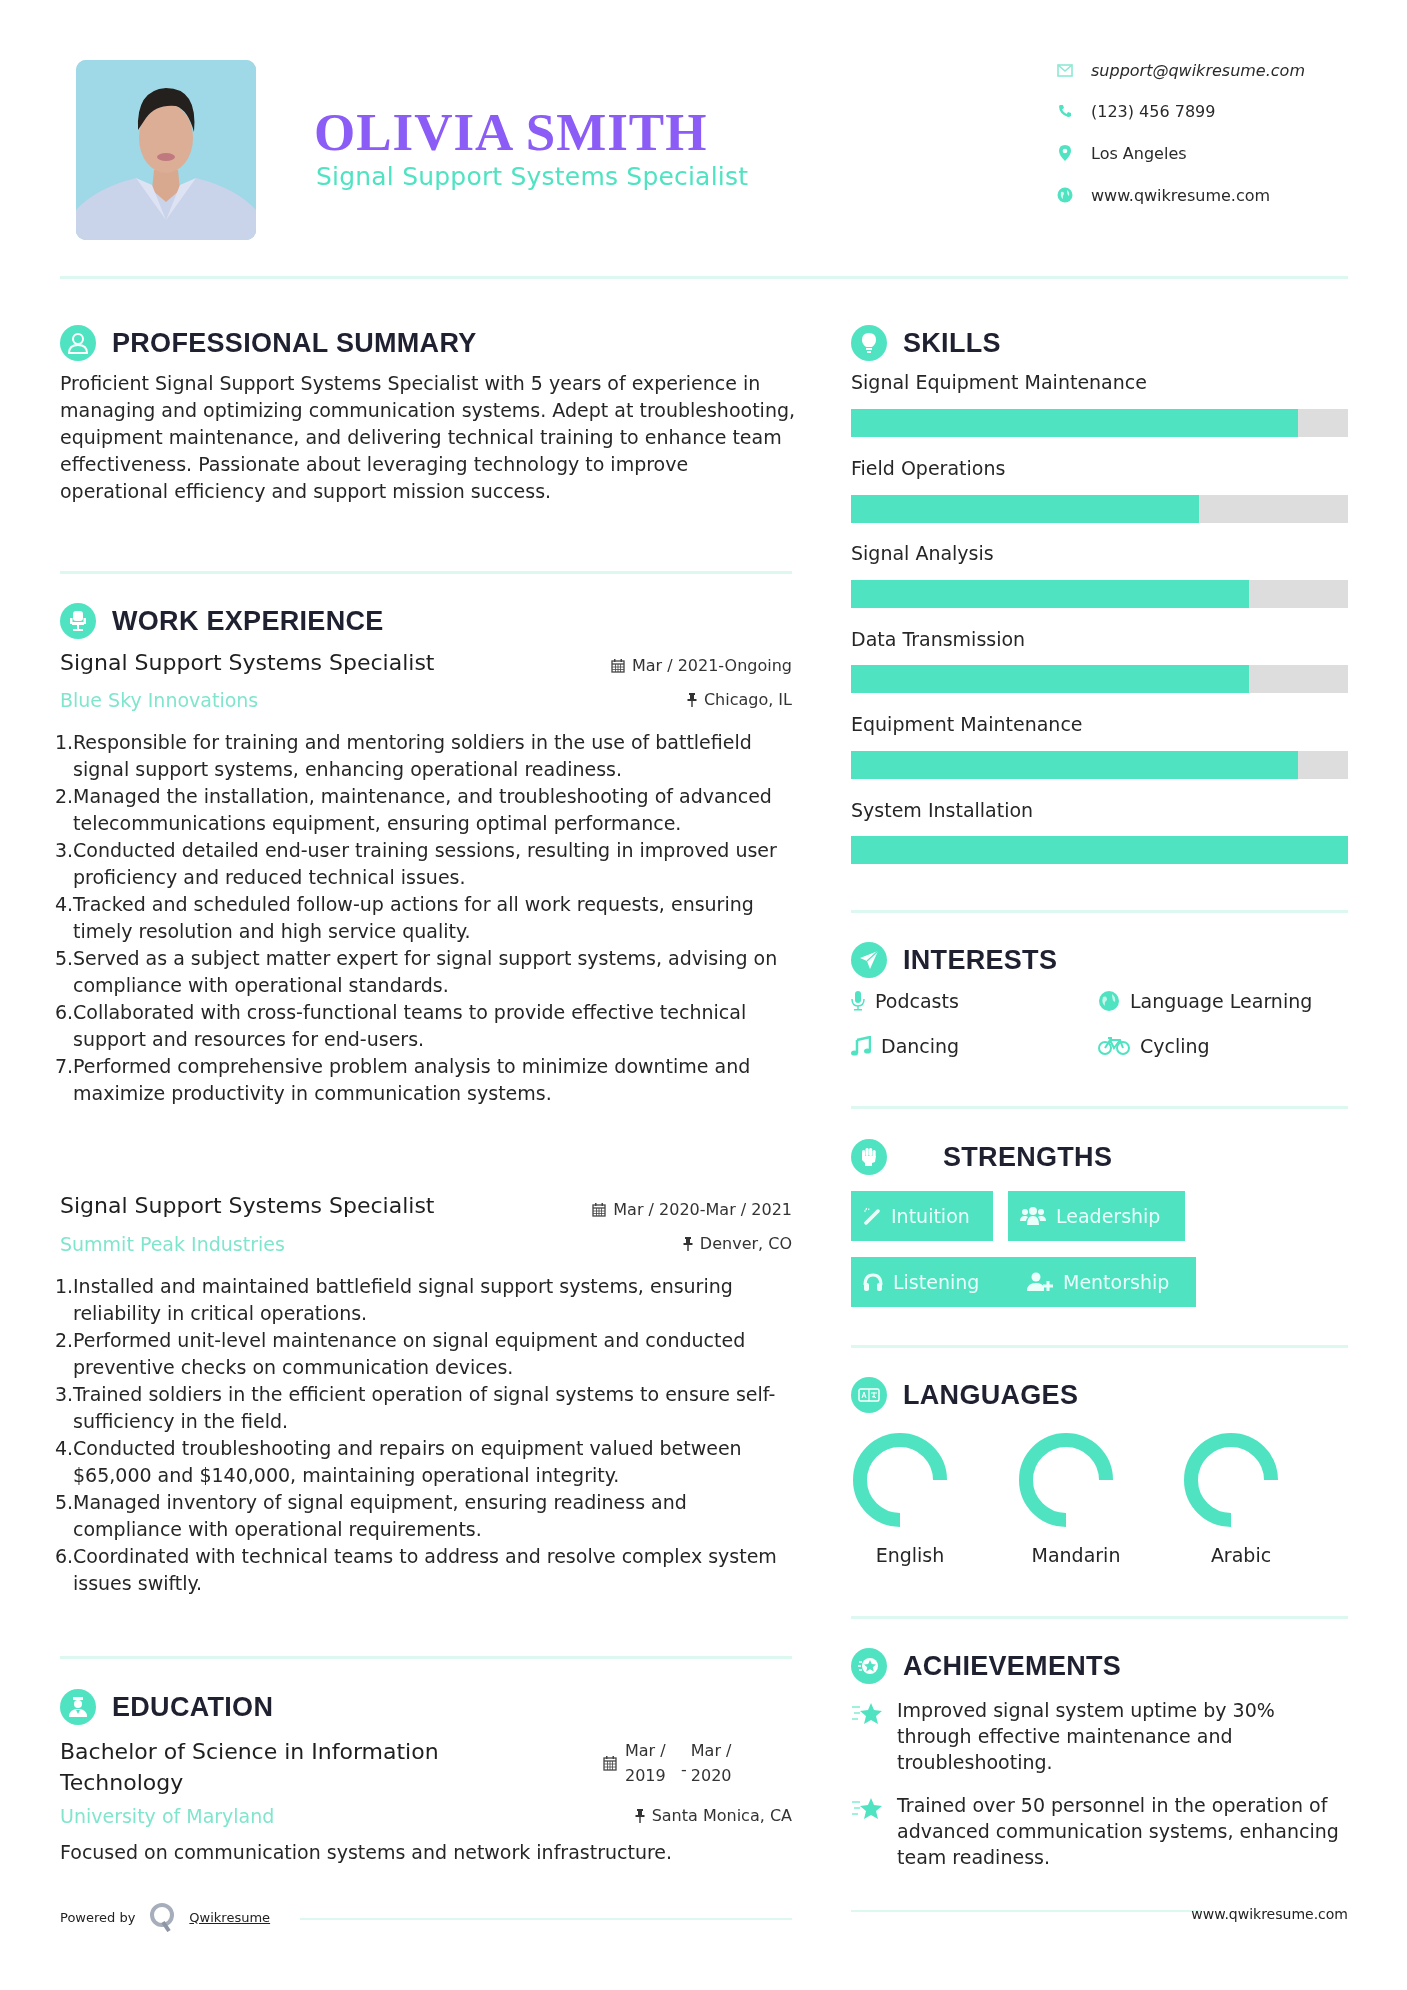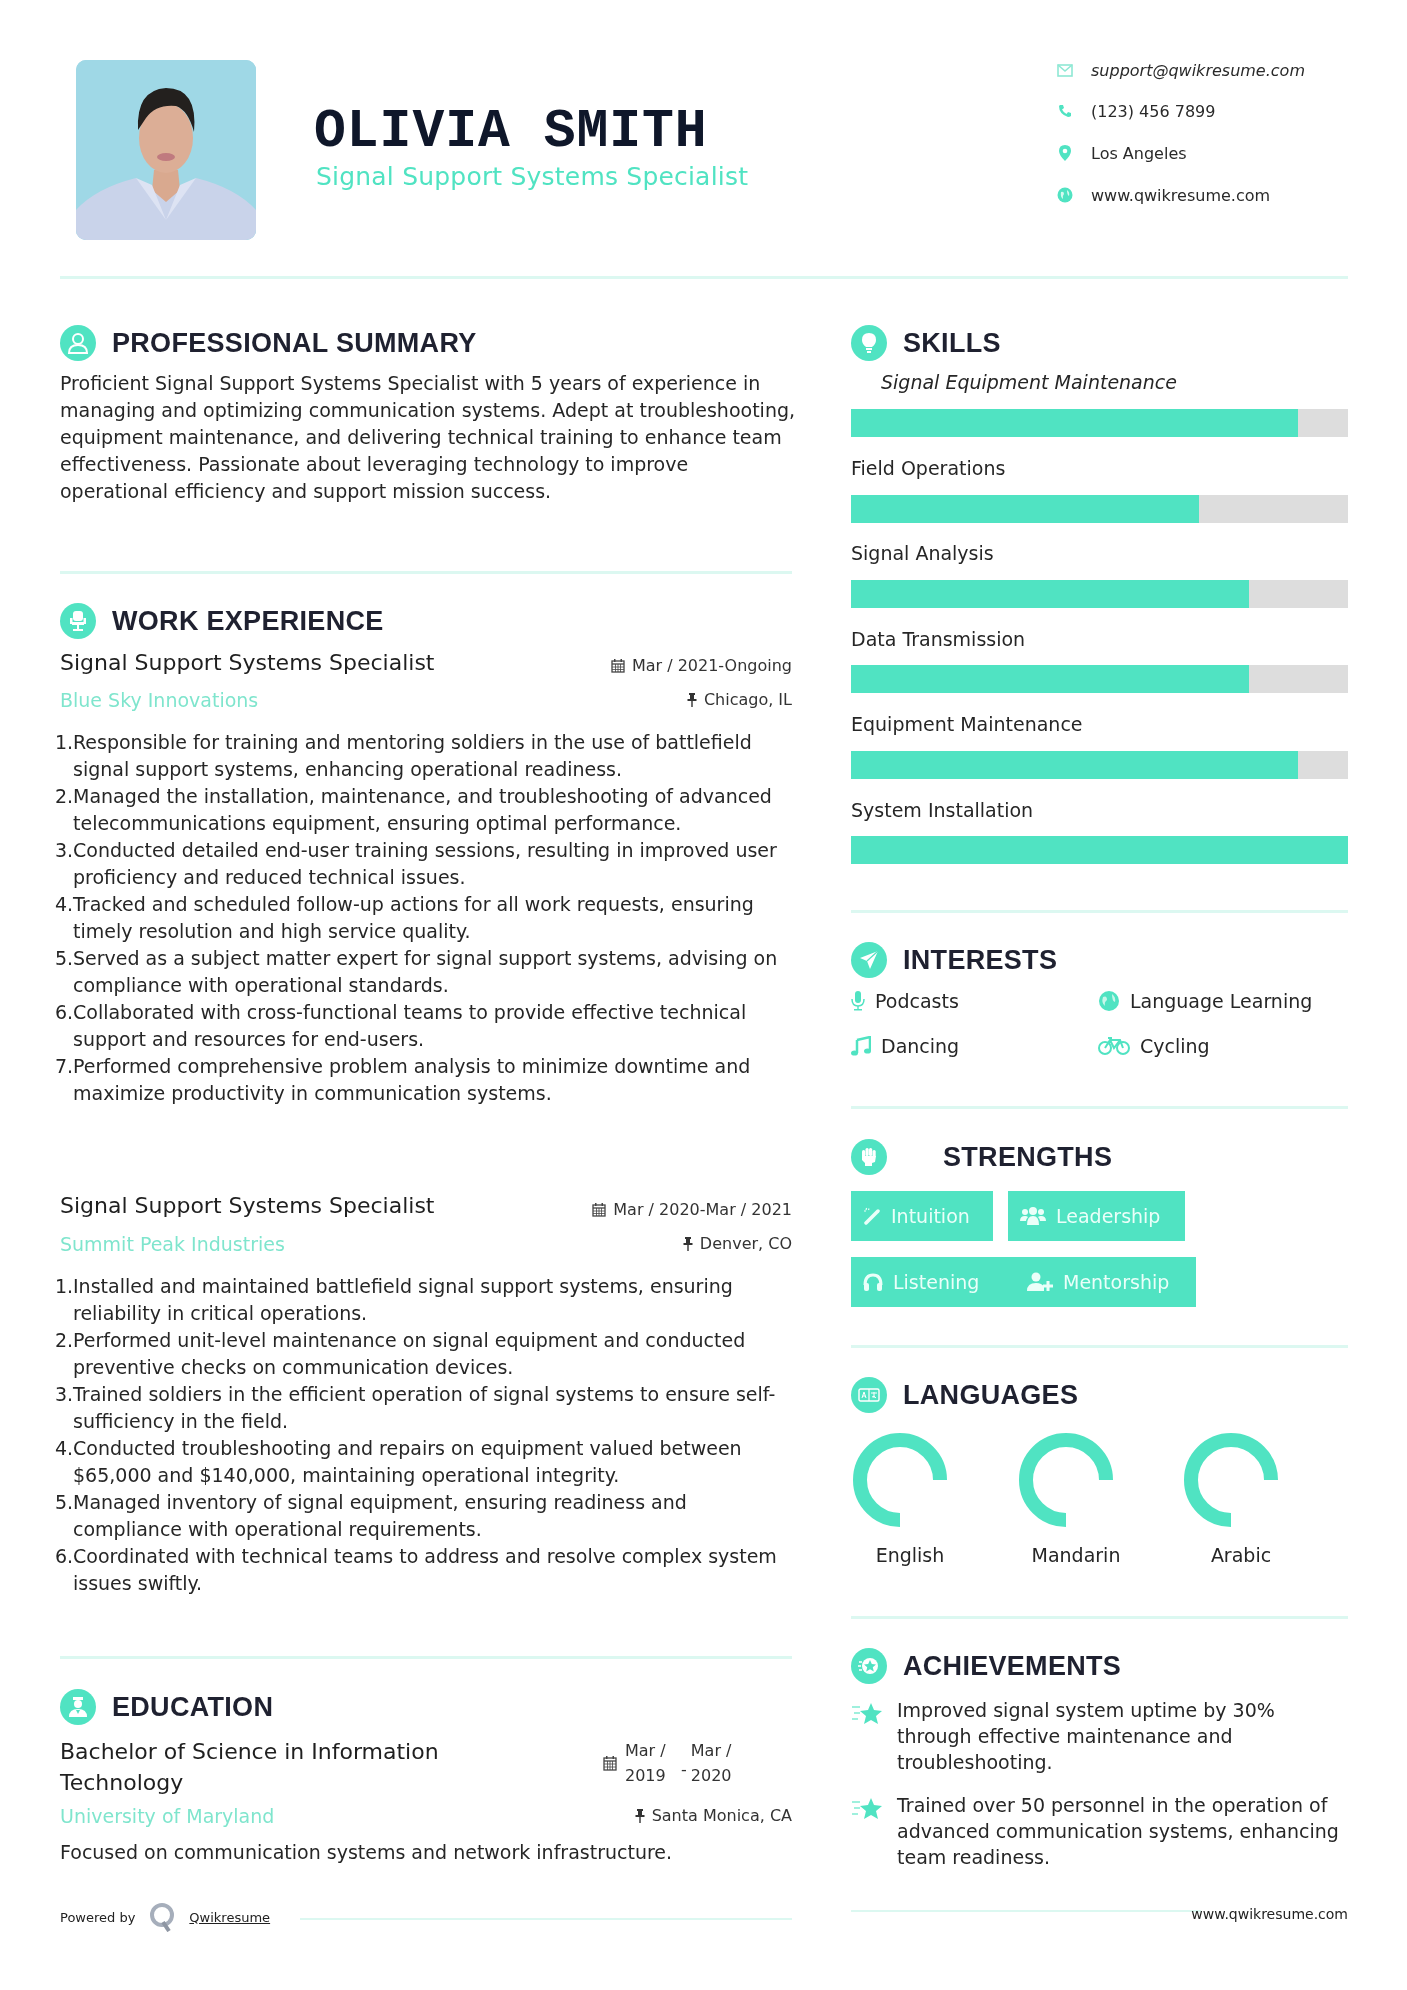--- a/index.html
+++ b/index.html
@@ -2,21 +2,21 @@
 <html><head>
 <meta charset="utf-8">
 <style>
   * { box-sizing: border-box; margin: 0; padding: 0; }
   html, body { width: 1407px; height: 1990px; background: #ffffff; overflow: hidden; }
   body { position: relative; font-family: "DejaVu Sans", sans-serif; color: #222; }
   .abs { position: absolute; }
 
   
   #photo { left: 76px; top: 60px; width: 180px; height: 180px; border-radius: 10px; overflow: hidden; background: #9fd8e6; }
-  #name { left: 314px; top: 102px; font-family: Liberation Mono, monospace; font-weight: 700; font-size: 53px; letter-spacing: 1px; color: #0f172a; white-space: nowrap; }
+  #name { left: 314px; top: 102px; font-family: Liberation Serif, serif; font-weight: 700; font-size: 53px; letter-spacing: 1px; color: #8b5cf6; white-space: nowrap; }
   #title { left: 316px; top: 162px; font-family: "DejaVu Sans", sans-serif; font-size: 25px; color: #50e3c2; white-space: nowrap; letter-spacing: 0.2px; }
   .contact { left: 1055px; height: 24px; display: flex; align-items: center; font-size: 16px; color: #2a2a2a; white-space: nowrap; }
   .contact .ico { width: 20px; height: 20px; margin-right: 16px; display: inline-flex; align-items: center; justify-content: center; }
   .hr { height: 3px; background: #dcf8f1; }
 
   
   .sec-head { display: flex; align-items: center; white-space: nowrap; }
   .sec-icon { width: 36px; height: 36px; border-radius: 50%; background: #50e3c2; display: inline-flex; align-items: center; justify-content: center; margin-right: 16px; flex: none; }
   .sec-title { font-family: "Liberation Sans", sans-serif; font-weight: 700; font-size: 27px; color: #1f2130; letter-spacing: 0.3px; }
 
@@ -269,21 +269,21 @@
   <span class="sec-icon">
     <svg width="16" height="22" viewBox="0 0 16 22">
         <path d="M8 1 Q15 1 15 8 Q15 12 11 15 L5 15 Q1 12 1 8 Q1 1 8 1 Z" fill="#fff"></path>
         <rect x="5" y="16" width="6" height="2" fill="#fff"></rect>
         <rect x="6" y="19" width="4" height="2" fill="#fff"></rect>
       </svg>
   </span>
   <span class="sec-title">SKILLS</span>
 </div>
 
-<div class="abs skill-label" style="left:881px; top:371px;font-style:italic;">Signal Equipment Maintenance</div>
+<div class="abs skill-label" style="left:851px; top:371px;">Signal Equipment Maintenance</div>
 <div class="abs skill-bar" style="left:851px; top:409px;">
     <div class="skill-fill" style="width: 90%;"></div>
   </div>
 
 <div class="abs skill-label" style="left:851px; top:457px;">Field Operations</div>
 <div class="abs skill-bar" style="left:851px; top:495px;">
     <div class="skill-fill" style="width: 70%;"></div>
   </div>
 
 <div class="abs skill-label" style="left:851px; top:542px;">Signal Analysis</div>

